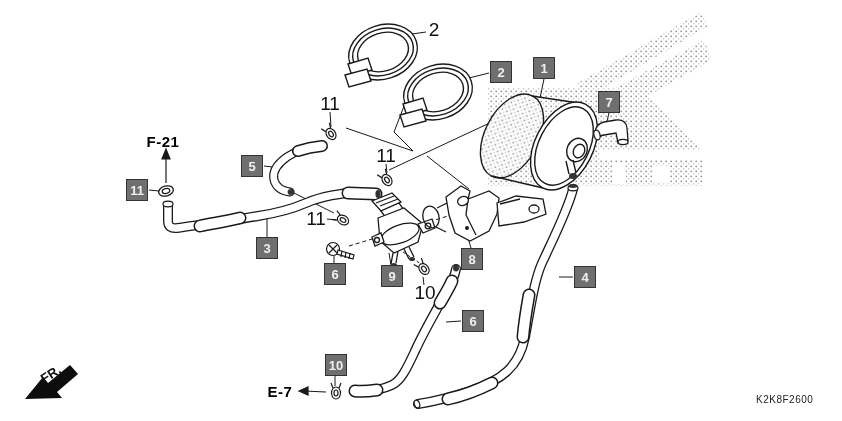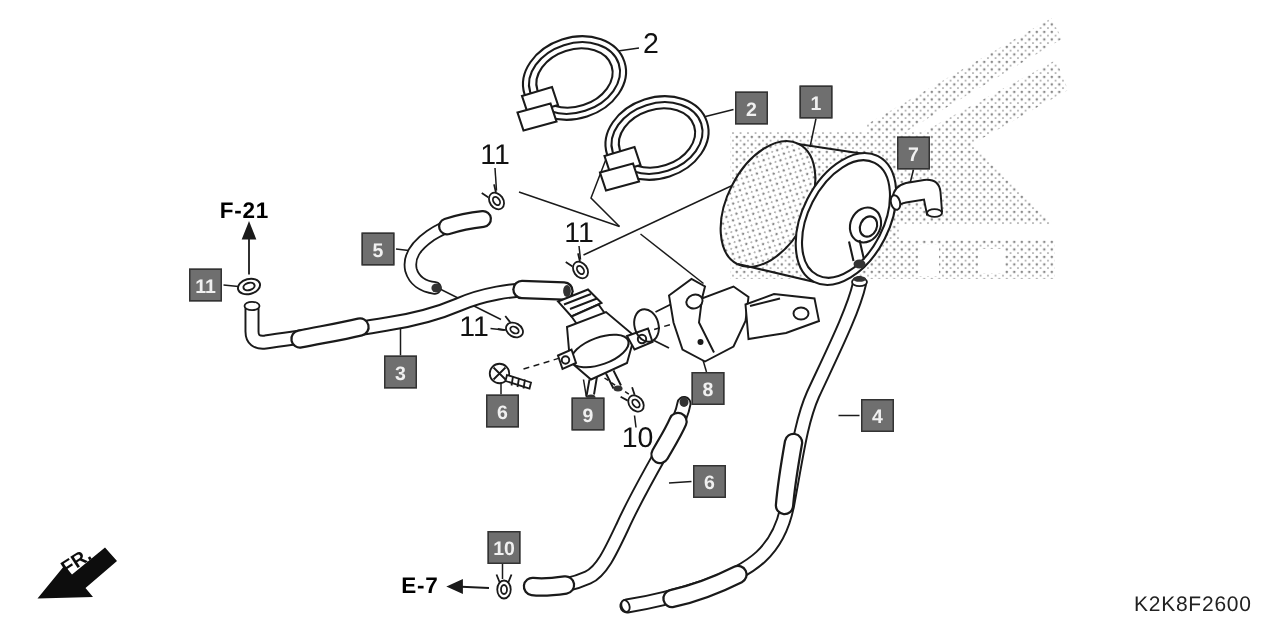--- a/index.html
+++ b/index.html
@@ -29,21 +29,21 @@
     position:absolute;transform:translate(-50%,-50%);
     color:#000;font-size:15px;font-weight:bold;letter-spacing:0.5px;white-space:nowrap;
   }
   .fr-label{
     position:absolute;left:46px;top:371px;
     transform:rotate(-33deg);transform-origin:left bottom;
     color:#0d0d0d;font-size:13px;font-weight:bold;white-space:nowrap;
   }
   .diagram-code{
     position:absolute;left:756px;top:394px;
-    color:#222;font-size:14px;letter-spacing:0.5px;white-space:nowrap;
+    color:#222;font-size:10px;letter-spacing:0.5px;white-space:nowrap;
   }
 </style>
 </head>
 <body>
 
 <div class="stage">
 
 <svg width="842" height="421" viewBox="0 0 842 421">
   <defs>
     <pattern id="dots" width="5" height="5" patternUnits="userSpaceOnUse">

